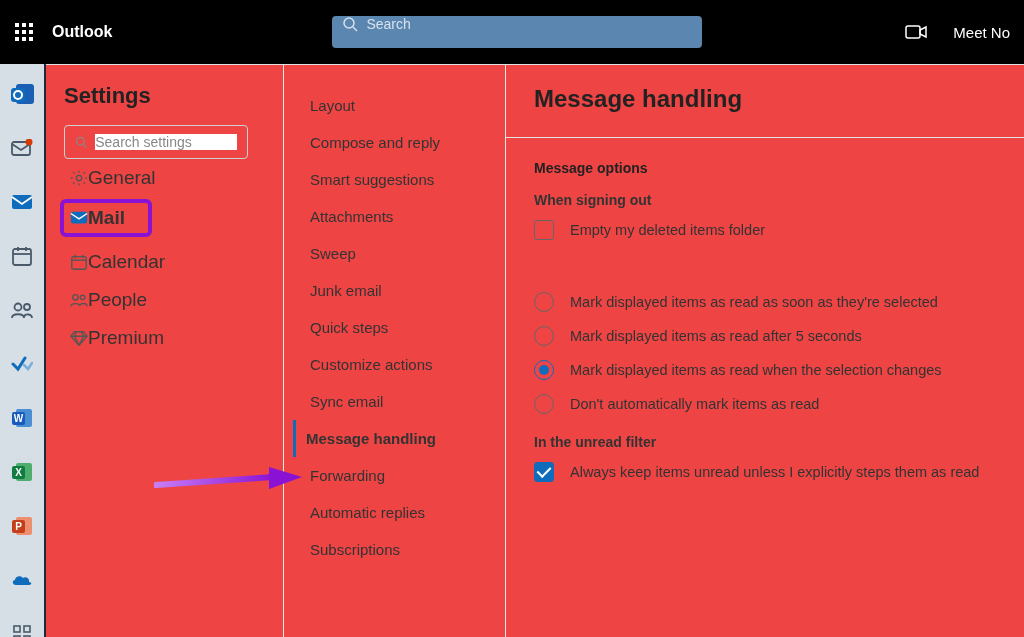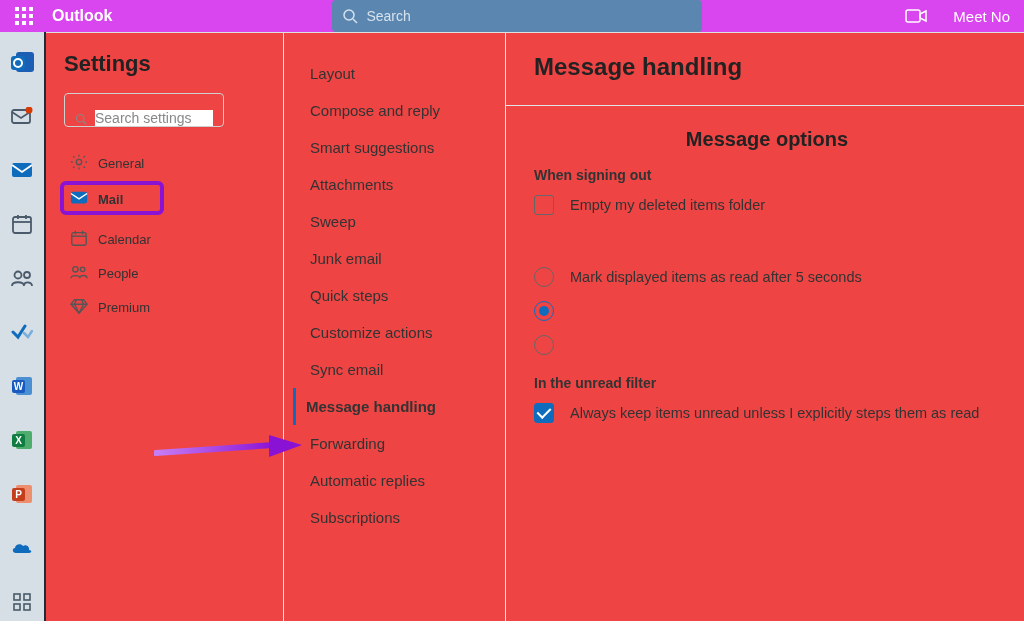--- a/index.html
+++ b/index.html
@@ -1,64 +1,64 @@
 <!DOCTYPE html>
 <html><head>
 <meta charset="utf-8">
 <style>
 * { box-sizing: border-box; margin: 0; padding: 0; }
 body { font-family: 'Segoe UI', -apple-system, sans-serif; width: 1024px; height: 637px; overflow: hidden; background: #fff; }
 
 
-.topbar { height: 32px; background: #d946ef; display: flex; align-items: center; padding: 0 8px; color: #fff; }
+.topbar { height: 64px; background: #000000; display: flex; align-items: center; padding: 0 8px; color: #fff; }
 .waffle { width: 32px; height: 32px; display: flex; align-items: center; justify-content: center; cursor: pointer; }
 .waffle-grid { width: 18px; height: 18px; display: grid; grid-template-columns: repeat(3,4px); grid-template-rows: repeat(3,4px); gap: 3px; }
 .waffle-grid span { background: #fff; width: 4px; height: 4px; }
 .app-name { margin-left: 12px; font-size: 16px; font-weight: 600; }
-.search-wrap { margin-left: 220px; width: 370px; height: 32px; background: #5a86b0; border-radius: 4px; display: flex; align-items: center; padding: 0 10px; gap: 8px; }
+.search-wrap { margin-left: 220px; width: 370px; height: 32px; background: #5a86b0; border-radius: 4px; display: flex; align-items: flex-start; padding: 0 10px; gap: 8px; }
 .search-wrap svg { flex-shrink: 0; }
 .search-wrap input { background: transparent; border: none; outline: none; color: #fff; font-size: 14px; width: 100%; }
 .search-wrap input::placeholder { color: #d6e2ee; }
 .topbar-right { margin-left: auto; display: flex; align-items: center; gap: 26px; padding-right: 6px; }
 .topbar-right .meet { font-size: 15px; }
 
 
 .body-wrap { display: flex; height: calc(637px - 48px); }
 
 
 .rail { width: 46px; background: #d6dee6; display: flex; flex-direction: column; align-items: center; padding-top: 18px; gap: 30px; border-right: 2px solid #1f2a36; }
 .rail-icon { width: 24px; height: 24px; display: flex; align-items: center; justify-content: center; }
 
 
 .settings { display: flex; flex: 1; background: #ef4444; border-top: 1px solid #e0e0e0; }
 
 
 .col1 { width: 238px; padding: 18px 12px 0 18px; border-right: 1px solid #e9e9e9; }
 .col1 h1 { font-size: 22px; font-weight: 600; color: #222; margin-bottom: 16px; }
-.settings-search { width: 160px; height: 34px; border: 1px solid #d0d0d0; border-radius: 4px; display: flex; align-items: flex-end; padding: 0 10px; gap: 8px; margin-bottom: 18px; box-shadow: 0 1px 2px rgba(0,0,0,0.04); }
+.settings-search { width: 184px; height: 34px; border: 1px solid #d0d0d0; border-radius: 4px; display: flex; align-items: center; padding: 0 10px; gap: 8px; box-shadow: 0 1px 2px rgba(0,0,0,0.04); }
 .settings-search input { border: none; outline: none; font-size: 14px; width: 100%; color: #666; }
 .settings-search input::placeholder { color: #888; }
-.cat { display: flex; align-items: flex-end; gap: 10px; padding: 8px 6px; font-size: 13px; color: #333; cursor: pointer; border-radius: 4px; }
+.cat { display: flex; align-items: center; padding: 8px 6px; font-size: 19px; color: #333; cursor: pointer; border-radius: 4px; }
 .cat svg, .cat .ico { width: 18px; height: 18px; flex-shrink: 0; }
 .cat.active { font-weight: 700; }
-.cat-highlight { border: 4px solid #8a12d4; border-radius: 6px; margin: 2px 0 6px -4px; width: 104px; padding: 4px 6px; }
+.cat-highlight { border: 4px solid #8a12d4; border-radius: 6px; margin: 2px 0 6px -4px; width: 92px; padding: 4px 6px; }
 
 
 .col2 { width: 222px; padding: 22px 4px 0 22px; border-right: 1px solid #e9e9e9; position: relative; }
 .sub { font-size: 15px; color: #333; padding: 10px 4px; cursor: pointer; }
 .sub.active { font-weight: 700; border-left: 3px solid #0f6cbd; padding-left: 10px; margin-left: -13px; }
 
 
 .arrow { position: absolute; left: -130px; top: 398px; width: 150px; height: 30px; pointer-events: none; }
 
 
 .col3 { flex: 1; padding: 20px 24px 0 28px; overflow-y: auto; }
 .col3 h2 { font-size: 24px; font-weight: 600; color: #222; margin-bottom: 24px; }
 .divider { height: 1px; background: #e4e4e4; margin: 0 -28px 22px -28px; }
-.section-h { font-size: 20px; font-weight: 600; color: #222; margin-bottom: 16px; text-align: center; }
+.section-h { font-size: 14px; font-weight: 600; color: #222; margin-bottom: 16px; }
 .sub-h { font-size: 14px; font-weight: 700; color: #333; margin-bottom: 12px; }
 .check-row, .radio-row { display: flex; align-items: center; gap: 16px; font-size: 14.5px; color: #333; margin-bottom: 14px; cursor: pointer; }
 .checkbox { width: 20px; height: 20px; border: 1px solid #666; border-radius: 3px; flex-shrink: 0; display: flex; align-items: center; justify-content: center; }
 .checkbox.checked { background: #0f6cbd; border-color: #0f6cbd; }
 .checkbox.checked::after { content: ''; width: 6px; height: 11px; border: solid #fff; border-width: 0 2px 2px 0; transform: rotate(45deg); margin-top: -3px; }
 .radio { width: 20px; height: 20px; border: 1.5px solid #666; border-radius: 50%; flex-shrink: 0; display: flex; align-items: center; justify-content: center; }
 .radio.checked { border-color: #0f6cbd; }
 .radio.checked::after { content: ''; width: 10px; height: 10px; background: #0f6cbd; border-radius: 50%; }
 .spacer { height: 26px; }
 </style>
@@ -265,27 +265,33 @@
       <div class="check-row">
         <div class="checkbox"></div>
         <span>Empty my deleted items folder</span>
       </div>
 
       <div class="spacer"></div>
 
       <div style="height:12px"></div>
       <div class="radio-row">
         <div class="radio"></div>
+        <span>Mark displayed items as read as soon as they're selected</span>
+      </div>
+      <div class="radio-row">
+        <div class="radio"></div>
         <span>Mark displayed items as read after 5 seconds</span>
       </div>
       <div class="radio-row">
         <div class="radio checked"></div>
+        <span>Mark displayed items as read when the selection changes</span>
       </div>
       <div class="radio-row">
         <div class="radio"></div>
+        <span>Don't automatically mark items as read</span>
       </div>
 
       <div style="height:6px"></div>
       <div class="sub-h">In the unread filter</div>
       <div class="check-row">
         <div class="checkbox checked"></div>
         <span>Always keep items unread unless I explicitly steps them as read</span>
       </div>
 
       <div class="spacer"></div>

